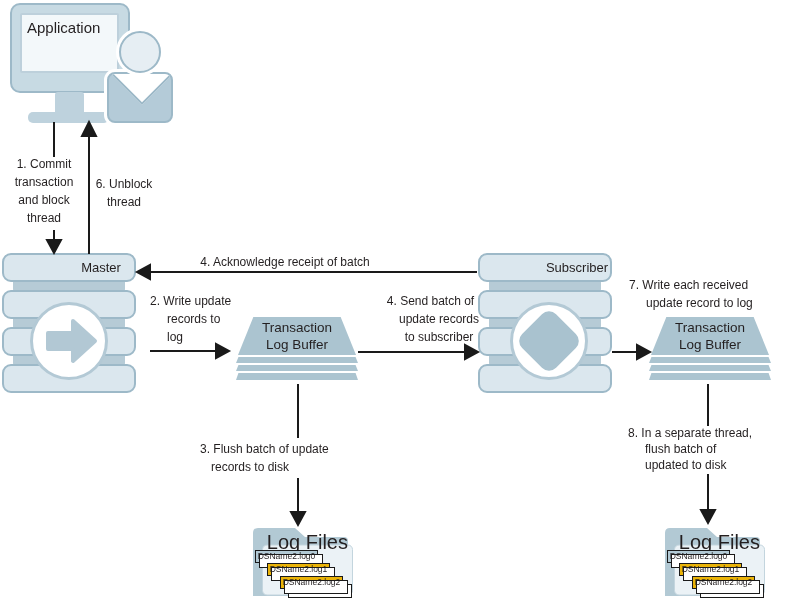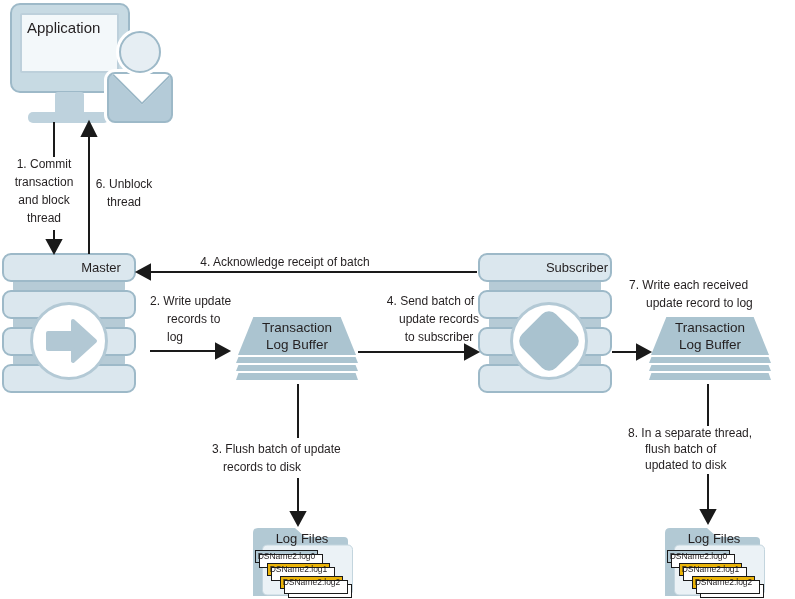--- a/index.html
+++ b/index.html
@@ -47,21 +47,21 @@
   .db-diamond { position:absolute; left:12px; top:12px; width:48px; height:48px; background:#a9c2cf;
                 border-radius:10px; transform:rotate(45deg); }
   
   .buffer { position:absolute; top:317px; width:118px; height:38px; background:#abc4d0;
             clip-path:polygon(13% 0, 87% 0, 100% 100%, 0 100%); z-index:2; }
   .buffer-label { width:100%; padding-top:2px; text-align:center; font-size:13.5px; line-height:17px;
                   white-space:pre-line; }
   .strip { position:absolute; width:122px; background:#abc4d0;
            clip-path:polygon(2% 0, 98% 0, 100% 100%, 0 100%); z-index:2; }
   
-  .folder-title { position:absolute; width:92px; text-align:center; font-size:13px; z-index:6; }
+  .folder-title { position:absolute; width:92px; text-align:right; font-size:20px; z-index:6; }
   .file { position:absolute; width:63px; height:13px; box-sizing:border-box; background:#eab308;
           border:1.5px solid #1a1a1a; font-size:8.5px; line-height:10px; text-align:center;
           z-index:7; }
   .file::before { content:""; position:absolute; left:-1.5px; top:-1.5px; right:-1.5px; bottom:-1.5px;
           transform:translate(4px,4px); background:#fff; border:1.5px solid #1a1a1a; z-index:-1; }
   .stack2::after { content:""; position:absolute; left:-1.5px; top:-1.5px; right:-1.5px; bottom:-1.5px;
           transform:translate(8px,8px); background:#fff; border:1.5px solid #1a1a1a; z-index:-2; }
   .file-hl { background:#b2c9d4; }
 </style>
 </head>
@@ -155,21 +155,21 @@
 thread</div>
   <div class="label hang" style="left:150px; top:292px; width:120px;">2. Write update
 records to
 log</div>
   <div class="label hang" style="left:362px; top:292px; width:120px;text-align:center;">4. Send batch of
 update records
 to subscriber</div>
   <div class="label center" style="left:140px; top:253px; width:290px;">4. Acknowledge receipt of batch</div>
   <div class="label hang" style="left:629px; top:276px; width:170px;">7. Write each received
 update record to log</div>
-  <div class="label hang-sm" style="left:212px; top:440px; width:170px;">3. Flush batch of update
+  <div class="label hang-sm" style="left:200px; top:440px; width:170px;">3. Flush batch of update
 records to disk</div>
   <div class="label hang" style="left:628px; top:425px; width:170px; line-height:16px;">8. In a separate thread,
 flush batch of
 updated to disk</div>
 
   <svg class="abs" style="left:251px; top:524px; z-index:4;" width="104" height="74" viewBox="0 0 104 74">
     <path d="M2,72 L2,9 Q2,4 7,4 L44,4 L54,13 L93,13 Q97,13 97,17 L97,72 Z" fill="#b2c9d4"></path>
     <rect x="11.5" y="21" width="90" height="50" rx="4.5" fill="#ebf2f6" stroke="#c3d5de" stroke-width="1"></rect>
   </svg>
   <div class="folder-title" style="left:256px; top:531px;">Log Files</div>

